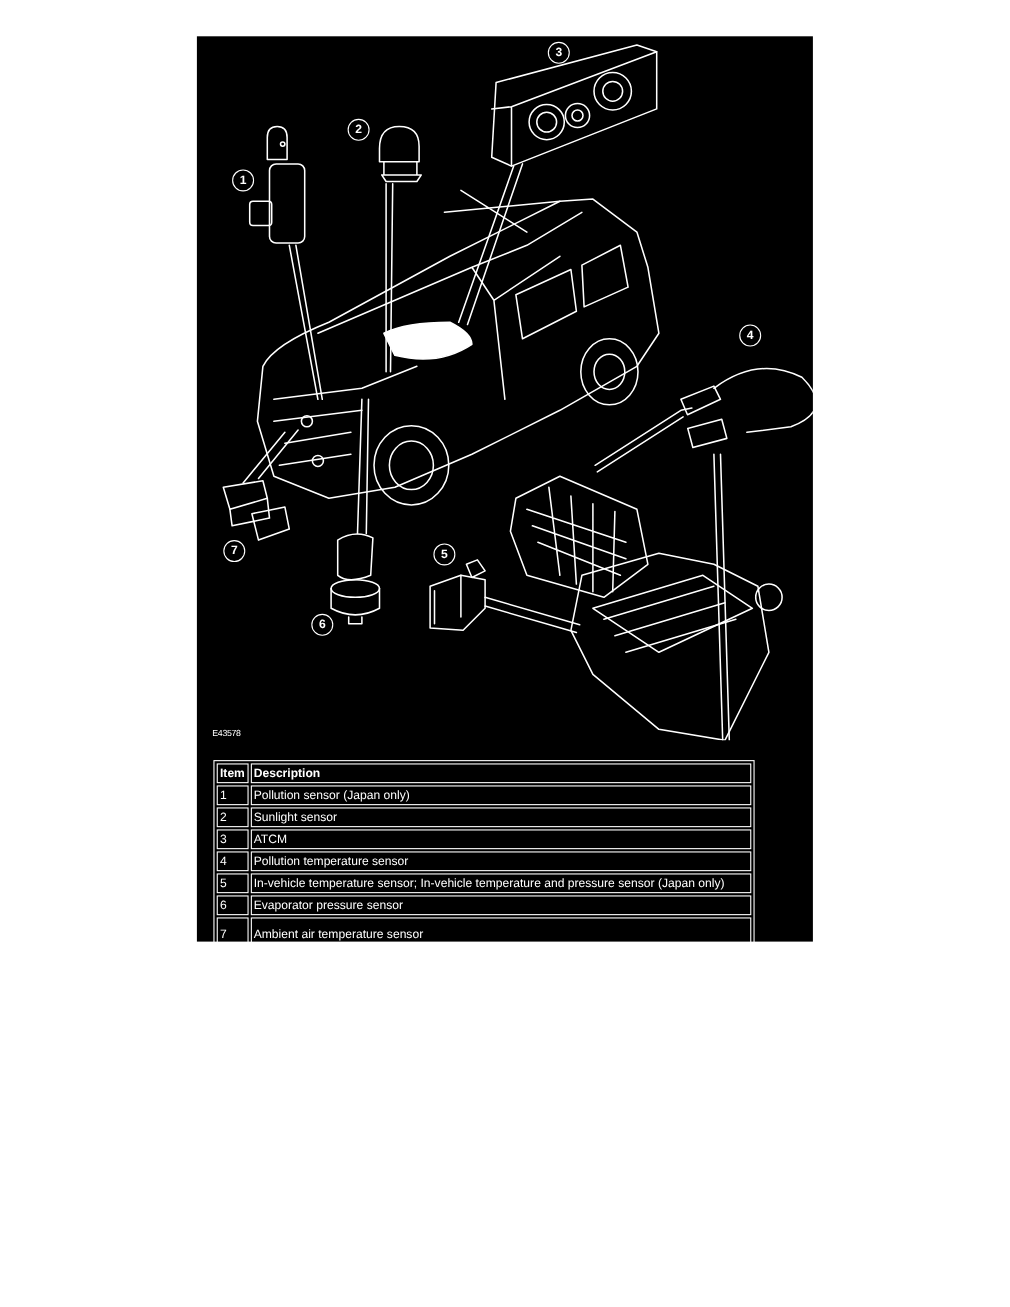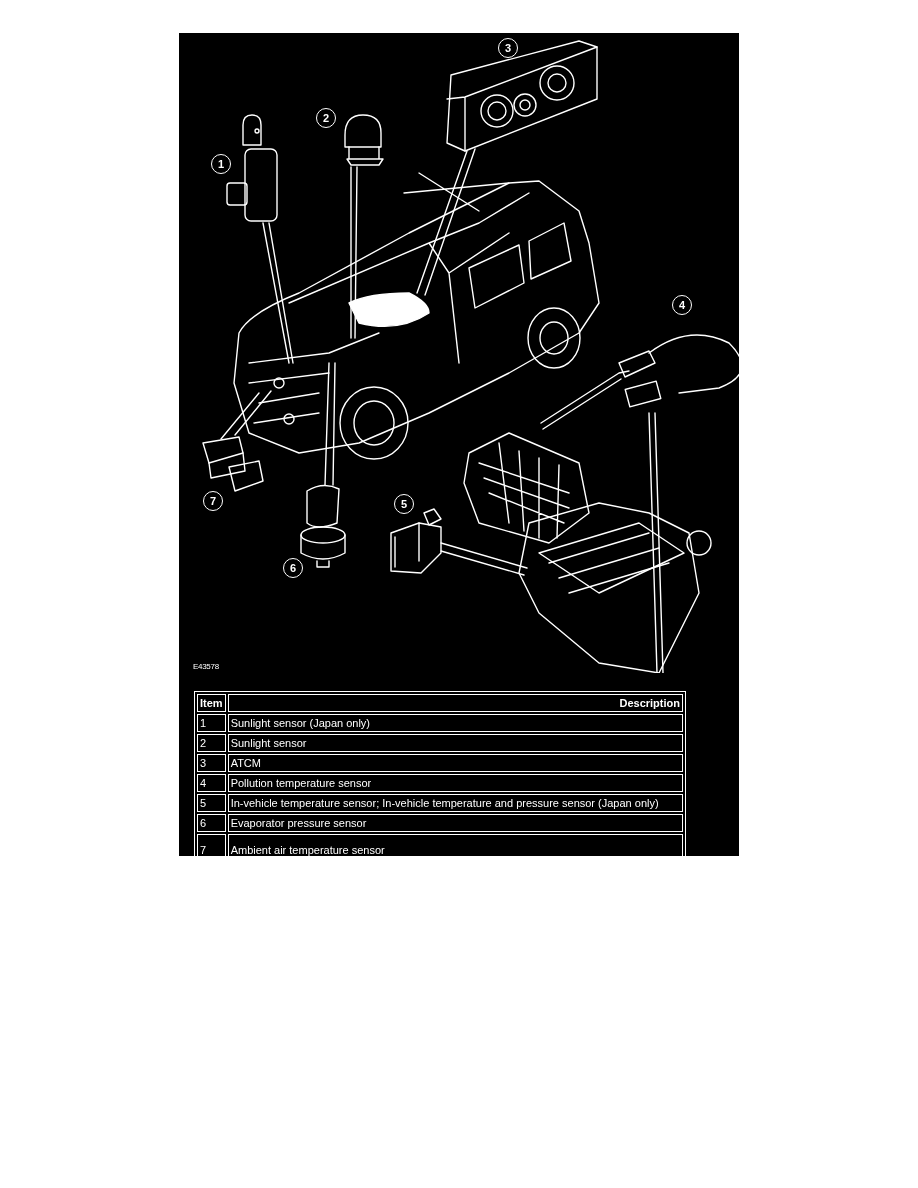--- a/index.html
+++ b/index.html
@@ -10,21 +10,21 @@
   .callout { position: absolute; width: 20px; height: 20px; border: 1.5px solid #ffffff; border-radius: 50%;
              color: #ffffff; font-size: 11px; font-weight: bold; display: flex; align-items: center;
              justify-content: center; box-sizing: border-box; background: #000; }
   .fig-id { position: absolute; left: 2px; top: 629px; color: #ffffff; font-size: 8px; letter-spacing: -0.3px; margin-left: 12px; }
   .legend { position: absolute; left: 15px; top: 658px; width: 492px; border: 1px solid #fff; padding: 0;
             box-sizing: border-box; }
   .legend table { border-collapse: separate; border-spacing: 2px; width: 100%; }
   .legend td, .legend th { border: 1px solid #ffffff; color: #ffffff; font-size: 11px; padding: 1px 2px;
             text-align: left; font-weight: normal; height: 14px; line-height: 14px; white-space: nowrap; }
   .legend th { font-weight: bold; }
-  .legend th.desc-h { text-align: right; }
+  .legend th.desc-h { text-align: left; }
   .legend td.item { width: 22px; }
   .legend tr.tall td { height: 21px; vertical-align: bottom; }
 </style>
 </head>
 <body>
 
 <div class="figure">
   <svg class="art" width="560" height="640" viewBox="0 0 560 640" fill="none" stroke="#ffffff" stroke-width="1.4" stroke-linejoin="round" stroke-linecap="round">
 
     <g>
@@ -122,21 +122,21 @@
     <table>
       <thead>
         <tr>
           <th class="item">Item</th>
           <th class="desc-h">Description</th>
         </tr>
       </thead>
       <tbody>
         <tr>
           <td class="item">1</td>
-          <td>Sunlight sensor (Japan only)</td>
+          <td>Pollution sensor (Japan only)</td>
         </tr>
         <tr>
           <td class="item">2</td>
           <td>Sunlight sensor</td>
         </tr>
         <tr>
           <td class="item">3</td>
           <td>ATCM</td>
         </tr>
         <tr>

